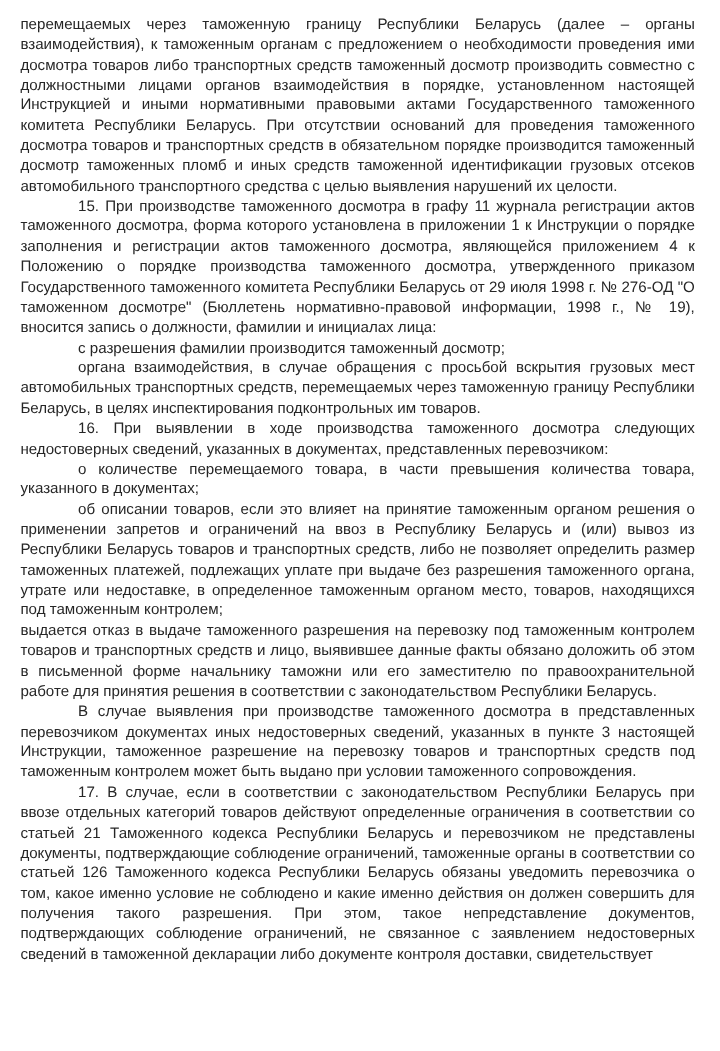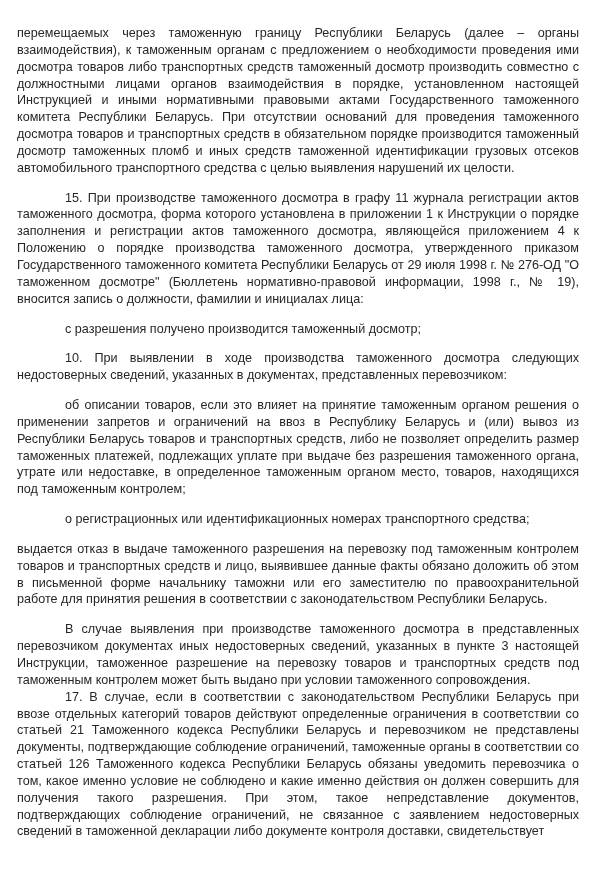--- a/index.html
+++ b/index.html
@@ -27,29 +27,29 @@
       margin: 0;
       text-align: justify;
       text-indent: 48px;
       hyphens: none;
     }
     .para.noindent {
       text-indent: 0;
     }
     .para.last-left {
       text-align-last: left;
-      margin-top: 13px;
     }
   </style>
 </head>
 <body>
 
 <div class="page">
   <p class="para noindent last-left">перемещаемых через таможенную границу Республики Беларусь (далее – органы взаимодействия), к таможенным органам с предложением о необходимости проведения ими досмотра товаров либо транспортных средств   таможенный досмотр производить совместно с должностными лицами органов взаимодействия в порядке, установленном настоящей Инструкцией и иными нормативными правовыми актами Государственного таможенного комитета Республики Беларусь. При отсутствии оснований для проведения таможенного досмотра товаров и транспортных средств в обязательном порядке производится таможенный досмотр таможенных пломб и иных средств таможенной идентификации грузовых отсеков автомобильного транспортного средства с целью выявления нарушений их целости.</p>
   <p class="para last-left">15. При производстве таможенного досмотра в графу 11 журнала регистрации актов таможенного досмотра, форма которого установлена в приложении 1 к Инструкции о порядке заполнения и регистрации актов таможенного досмотра, являющейся приложением 4 к Положению о порядке производства таможенного досмотра, утвержденного приказом Государственного таможенного комитета Республики Беларусь от 29 июля 1998 г. № 276-ОД "О таможенном досмотре" (Бюллетень нормативно-правовой информации, 1998 г., № 19), вносится запись о должности, фамилии и инициалах лица:</p>
-  <p class="para last-left">с разрешения получено производится таможенный досмотр;</p>
-  <p class="para last-left">10. При выявлении в ходе производства таможенного досмотра следующих недостоверных сведений, указанных в документах, представленных перевозчиком:</p>
+  <p class="para last-left">с разрешения фамилии производится таможенный досмотр;</p>
+  <p class="para last-left">органа взаимодействия, в случае обращения с просьбой вскрытия грузовых мест автомобильных транспортных средств, перемещаемых через таможенную границу Республики Беларусь, в целях инспектирования подконтрольных им товаров.</p>
+  <p class="para last-left">16. При выявлении в ходе производства таможенного досмотра следующих недостоверных сведений, указанных в документах, представленных перевозчиком:</p>
+  <p class="para last-left">о количестве перемещаемого товара, в части превышения количества товара, указанного в документах;</p>
   <p class="para last-left">об описании товаров, если это влияет на принятие таможенным органом решения о применении запретов и ограничений на ввоз в Республику Беларусь и (или) вывоз из Республики Беларусь товаров и транспортных средств, либо не позволяет определить размер таможенных платежей, подлежащих уплате при выдаче без разрешения таможенного органа, утрате или недоставке, в определенное таможенным органом место, товаров, находящихся под таможенным контролем;</p>
-  <p class="para last-left">о регистрационных или идентификационных номерах транспортного средства;</p>
   <p class="para noindent last-left">выдается отказ в выдаче таможенного разрешения на перевозку под таможенным контролем товаров и транспортных средств и лицо, выявившее данные факты обязано доложить об этом в письменной форме начальнику таможни или его заместителю по правоохранительной работе для принятия решения в соответствии с законодательством Республики Беларусь.</p>
   <p class="para last-left">В случае выявления при производстве таможенного досмотра в представленных перевозчиком документах иных недостоверных сведений, указанных в пункте 3 настоящей Инструкции, таможенное разрешение на перевозку товаров и транспортных средств под таможенным контролем может быть выдано при условии таможенного сопровождения.</p>
   <p class="para">17. В случае, если в соответствии с законодательством Республики Беларусь при ввозе отдельных категорий товаров действуют определенные ограничения в соответствии со статьей 21 Таможенного кодекса Республики Беларусь и перевозчиком не представлены документы, подтверждающие соблюдение ограничений, таможенные органы в соответствии со статьей 126 Таможенного кодекса Республики Беларусь обязаны уведомить перевозчика о том, какое именно условие не соблюдено и какие именно действия он должен совершить для получения такого разрешения. При этом, такое непредставление документов, подтверждающих соблюдение ограничений, не связанное с заявлением недостоверных сведений в таможенной декларации либо документе контроля доставки, свидетельствует</p>
 </div>
 
 </body></html>

